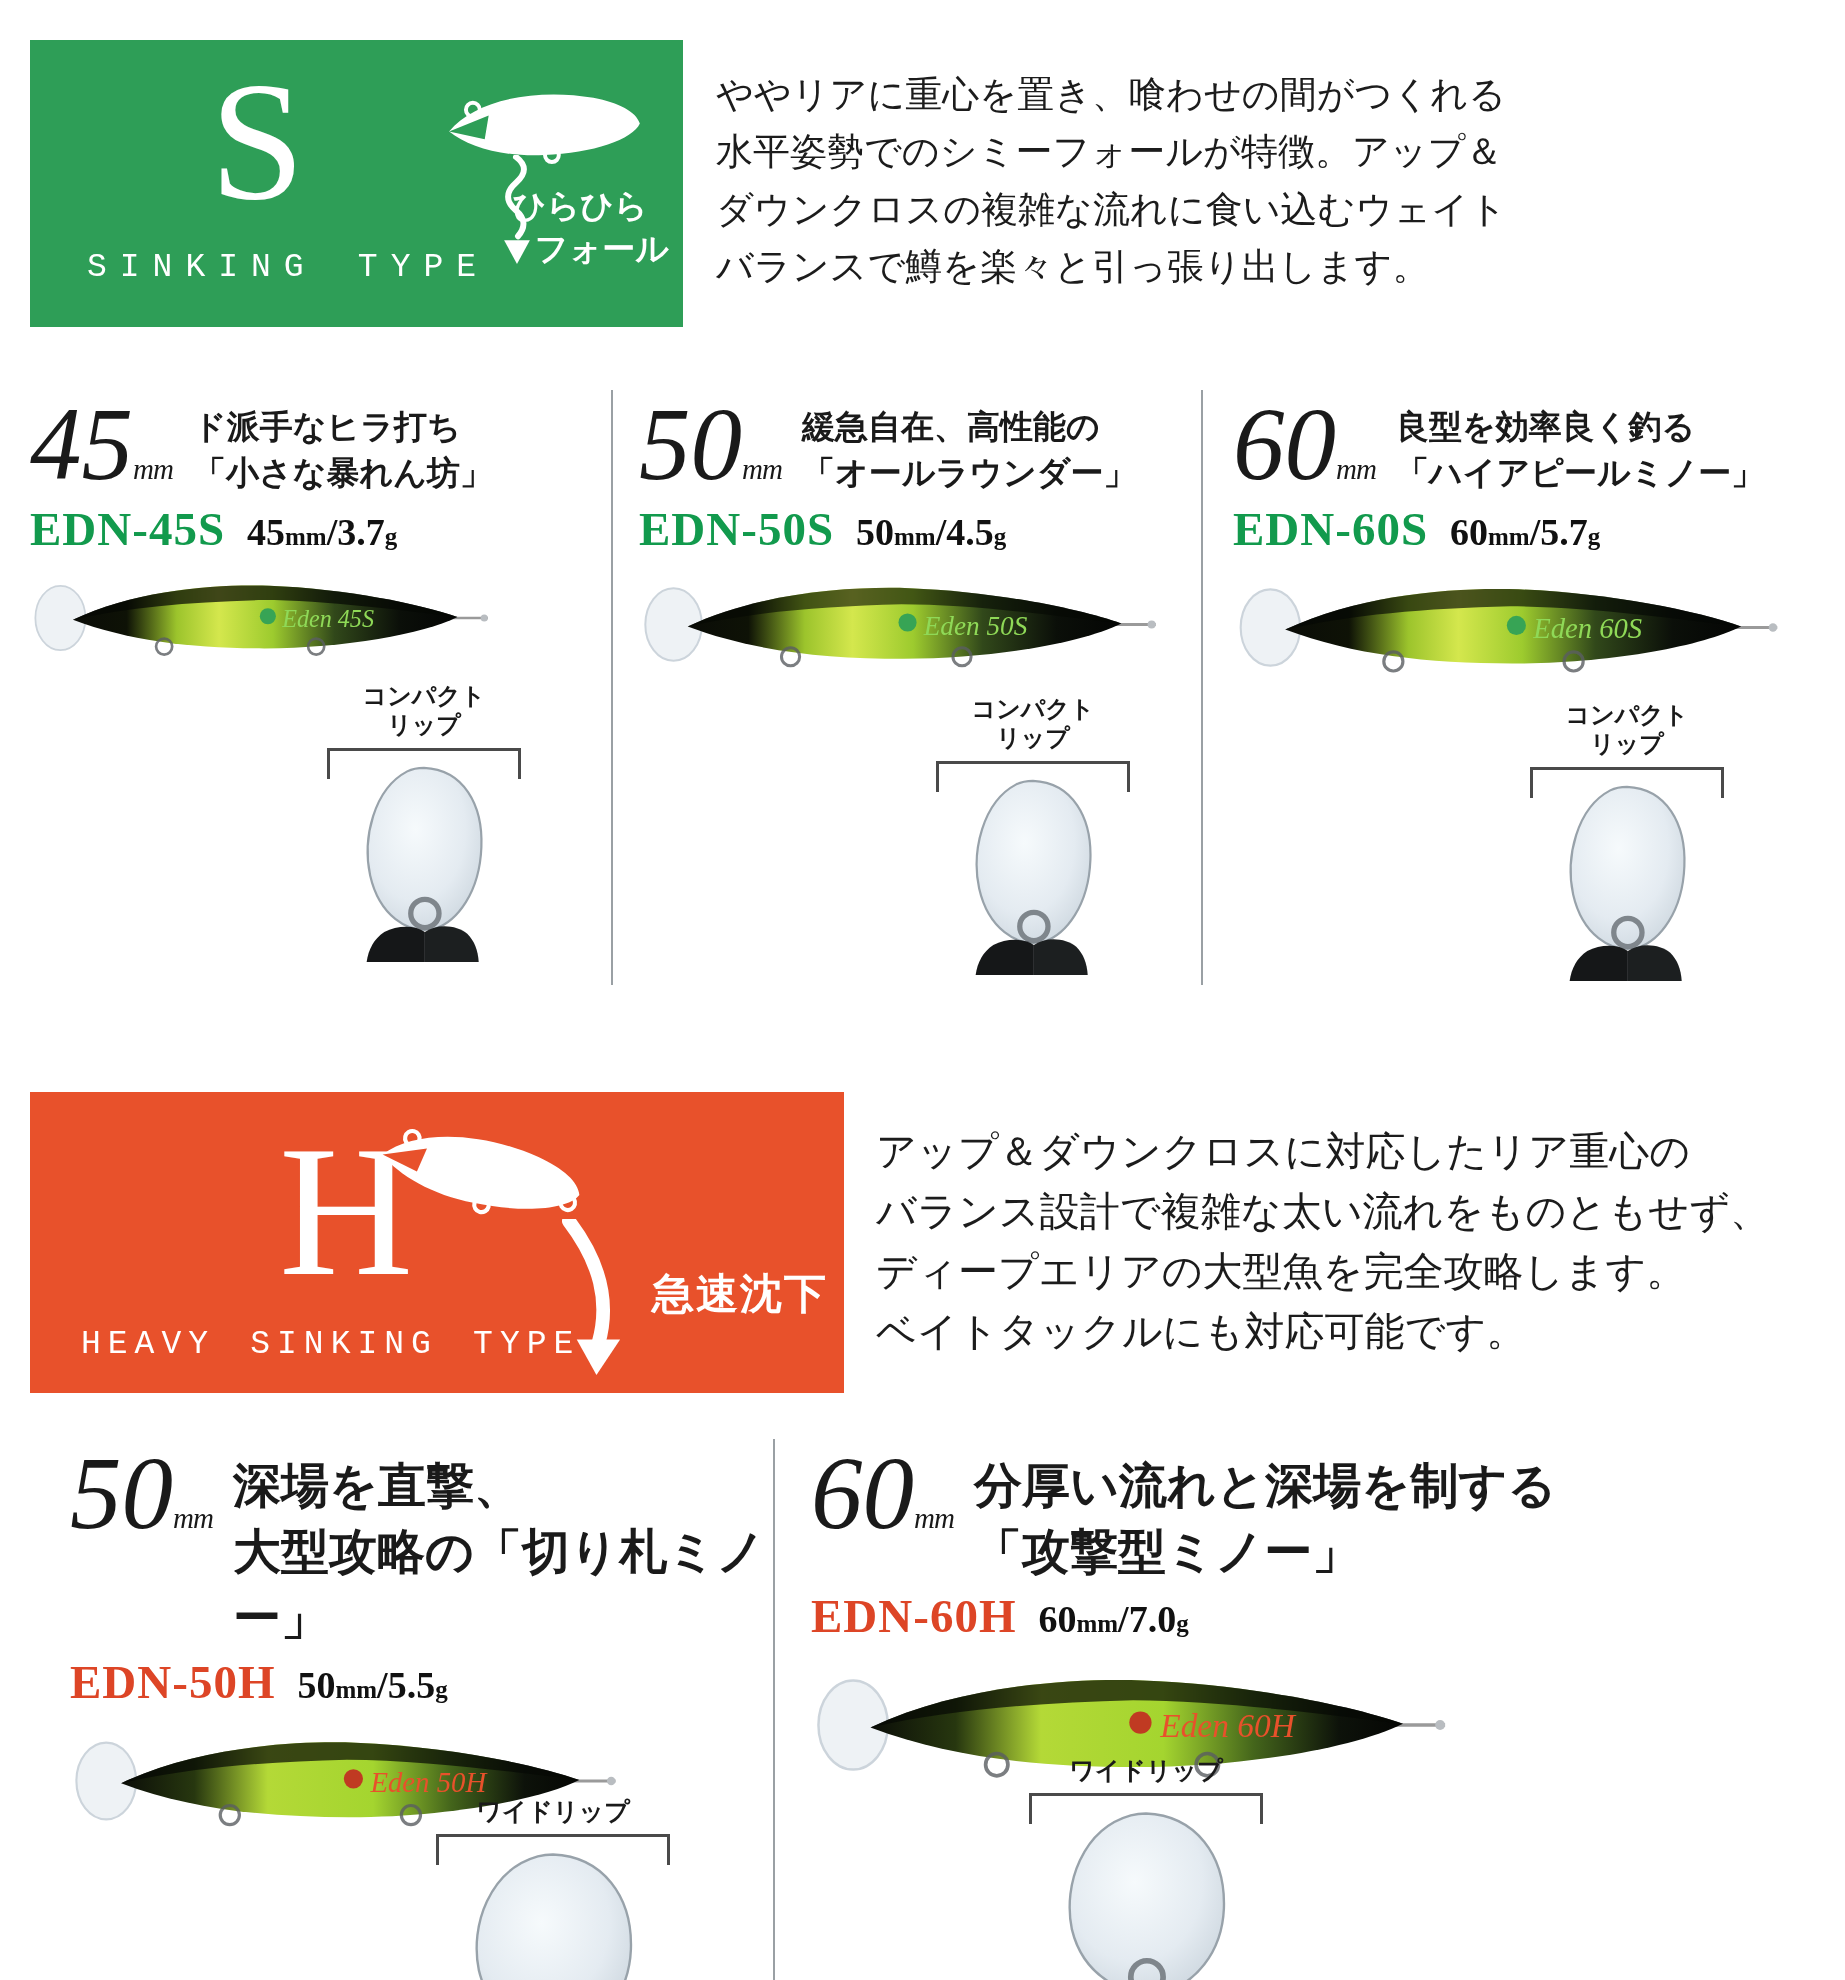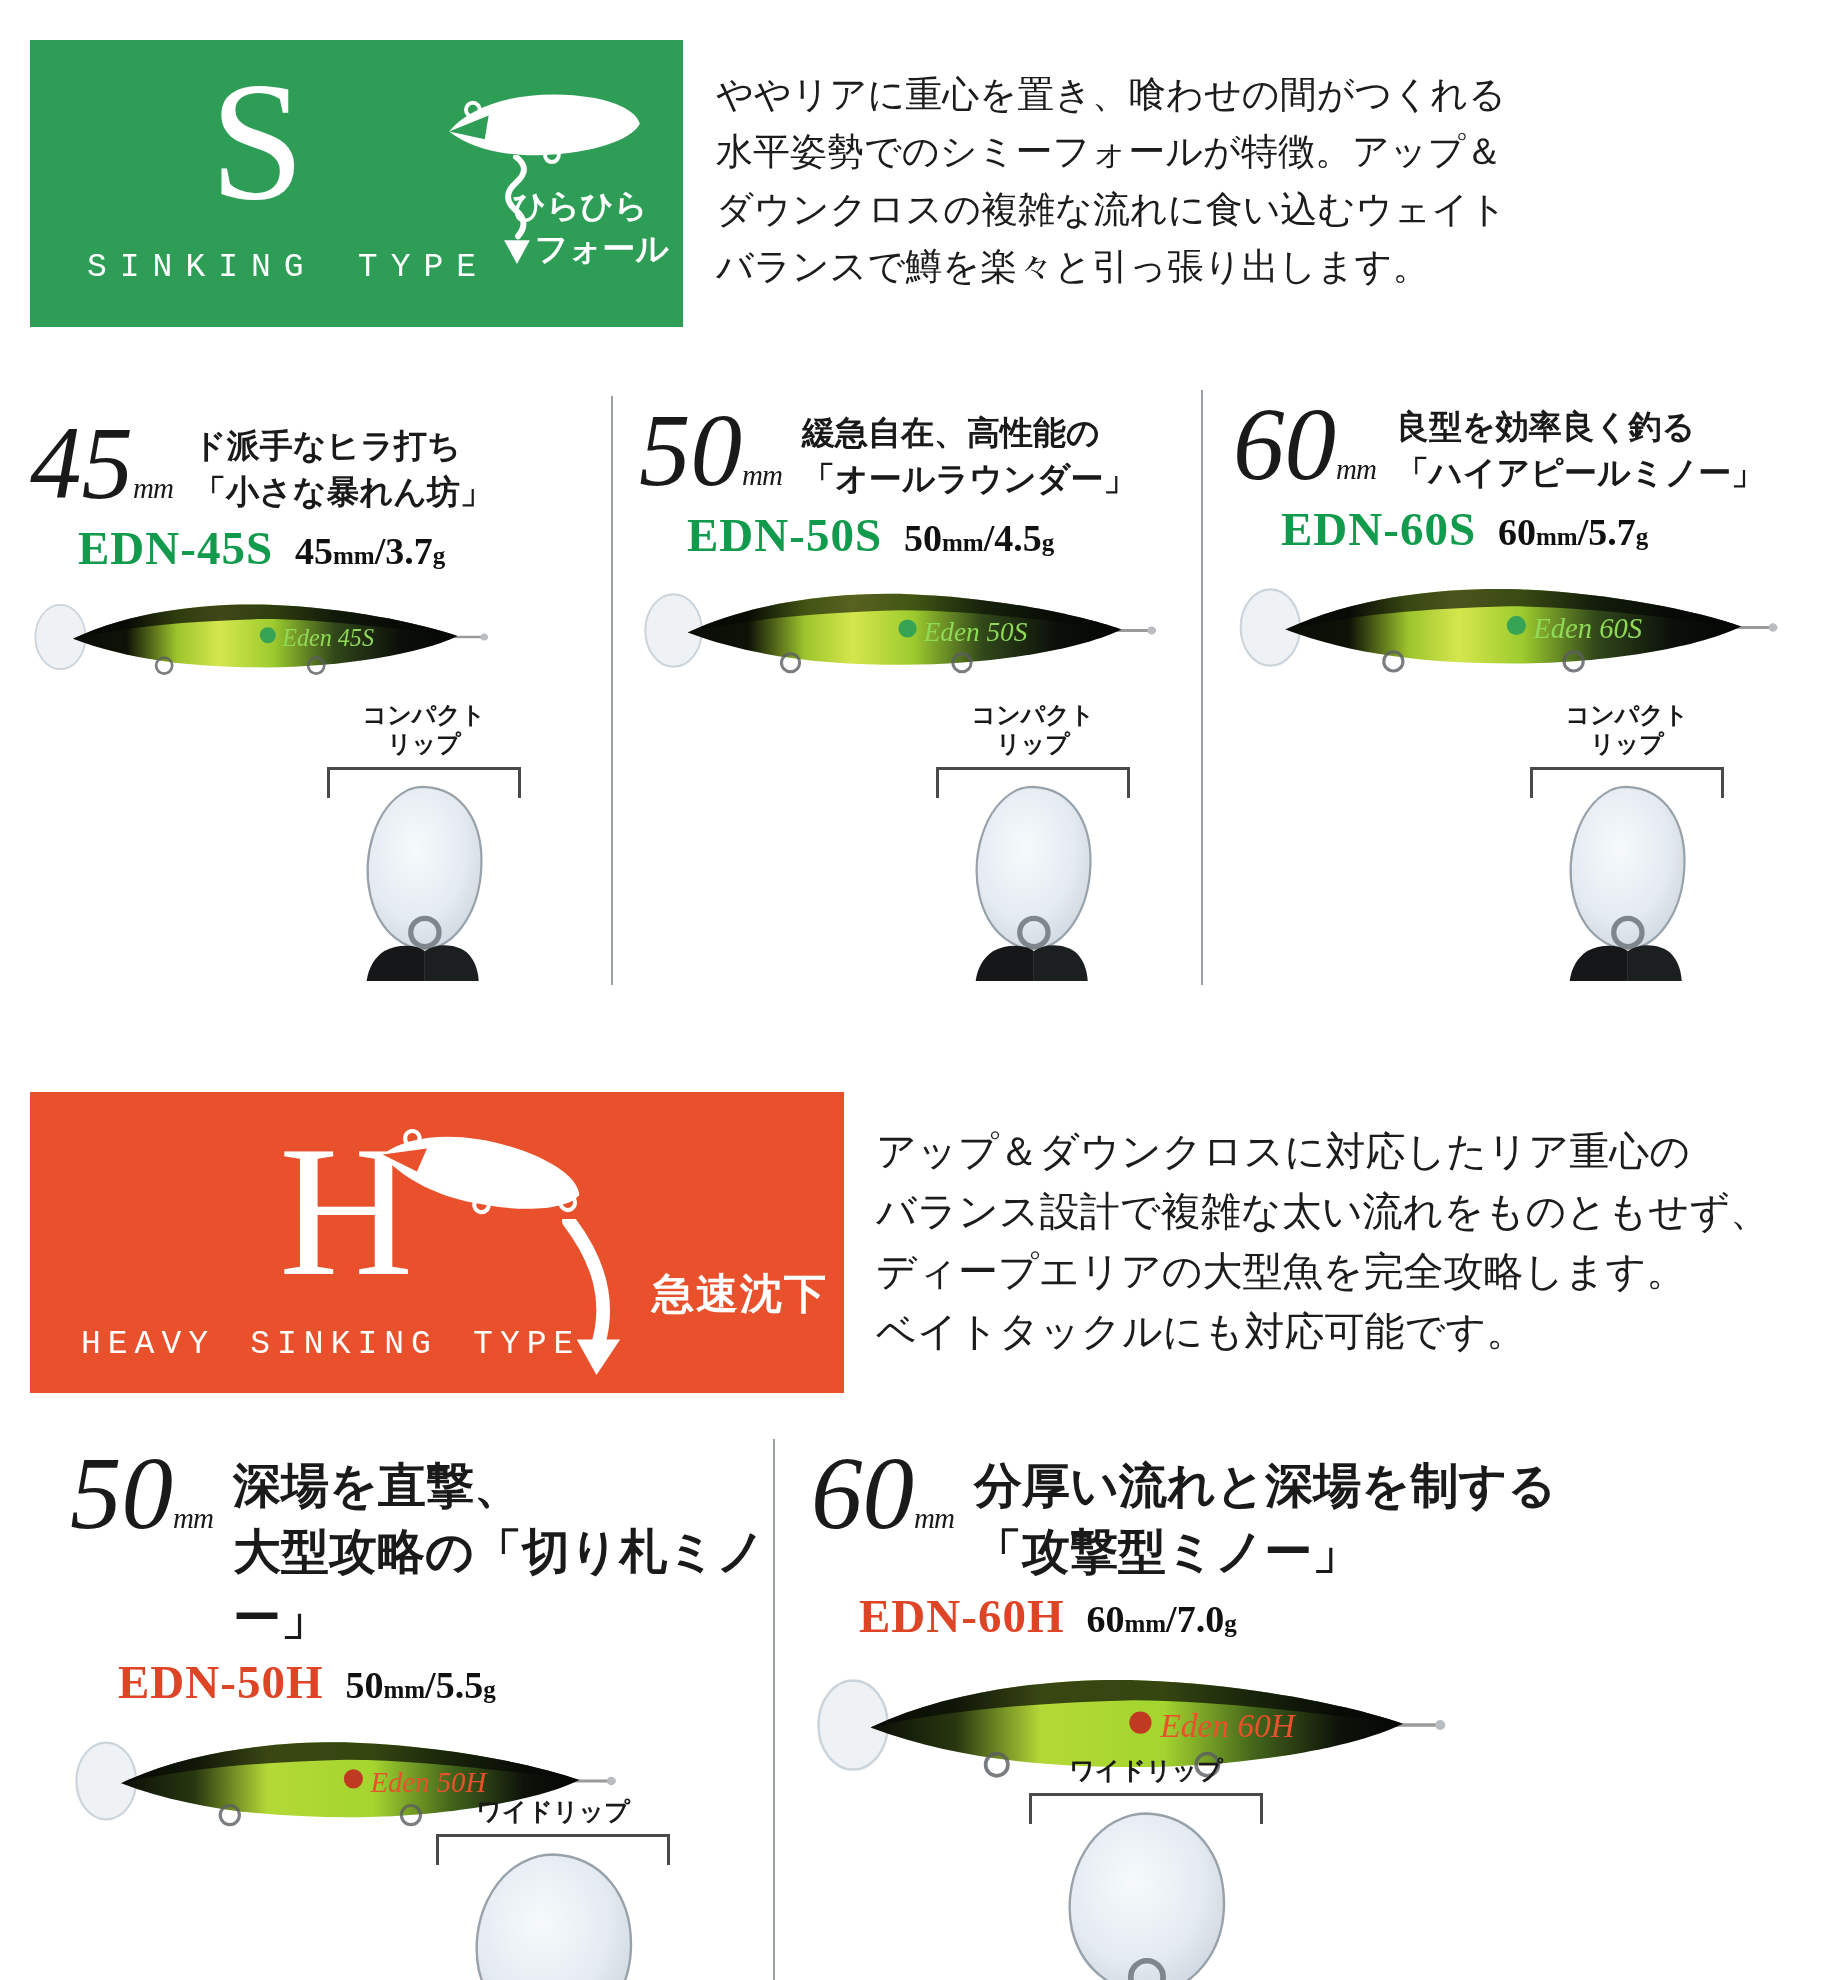--- a/index.html
+++ b/index.html
@@ -39,40 +39,40 @@
   .s-squiggle-icon{position:absolute;right:147px;top:115px;}
   .h-lure-icon{position:absolute;right:259px;top:34px;transform:rotate(14deg);}
   .h-arrow-icon{position:absolute;right:216px;top:127px;}
   
   .desc{
     font-family:"Liberation Serif","DejaVu Serif",serif;color:#1c1c1c;
   }
   .desc-s{margin-left:33px;padding-top:26px;font-size:37px;line-height:1.55;}
   .desc-h{margin-left:32px;padding-top:30px;font-size:40px;line-height:1.5;}
   
-  .products-top{margin:63px 0 0 30px;align-items:flex-end;}
+  .products-top{margin:63px 0 0 30px;}
   .products-bottom{margin:46px 0 0 40px;}
   .pcol{box-sizing:border-box;}
   .pcol-1{width:581px;}
   .pcol-2{width:590px;border-left:2px solid #9aa0a4;padding-left:26px;}
   .pcol-3{width:614px;border-left:2px solid #9aa0a4;padding-left:30px;}
   .pbcol-1{width:733px;padding-left:30px;}
   .pbcol-2{width:1030px;border-left:2px solid #9aa0a4;padding-left:36px;}
   .p-head{display:flex;align-items:flex-start;}
   .p-num{
     font-family:"Liberation Serif","DejaVu Serif",serif;font-style:italic;
     font-size:103px;line-height:1.05;white-space:nowrap;
   }
   .p-num .unit{font-size:29px;letter-spacing:-1px;}
   .p-titles{margin:14px 0 0 20px;font-weight:bold;font-size:33px;line-height:1.38;}
   .pb .p-titles{font-size:48px;}
   .p-model-row{display:flex;align-items:baseline;margin-top:4px;}
   .p-model{
     font-family:"Liberation Serif","DejaVu Serif",serif;font-weight:bold;
-    font-size:47px;letter-spacing:1px;white-space:nowrap;margin-left:48px;
+    font-size:47px;letter-spacing:1px;white-space:nowrap;
   }
   .p-spec{
     margin-left:22px;font-family:"Liberation Serif","DejaVu Serif",serif;
     font-weight:600;font-size:38px;color:#111;white-space:nowrap;
   }
   .p-spec .u{font-size:25px;}
   .lure-wrap{margin-top:10px;}
   .lip-block{width:194px;text-align:center;}
   .lip-block.wide{width:234px;}
   .pcol .lip-block{margin-left:297px;margin-top:8px;}

